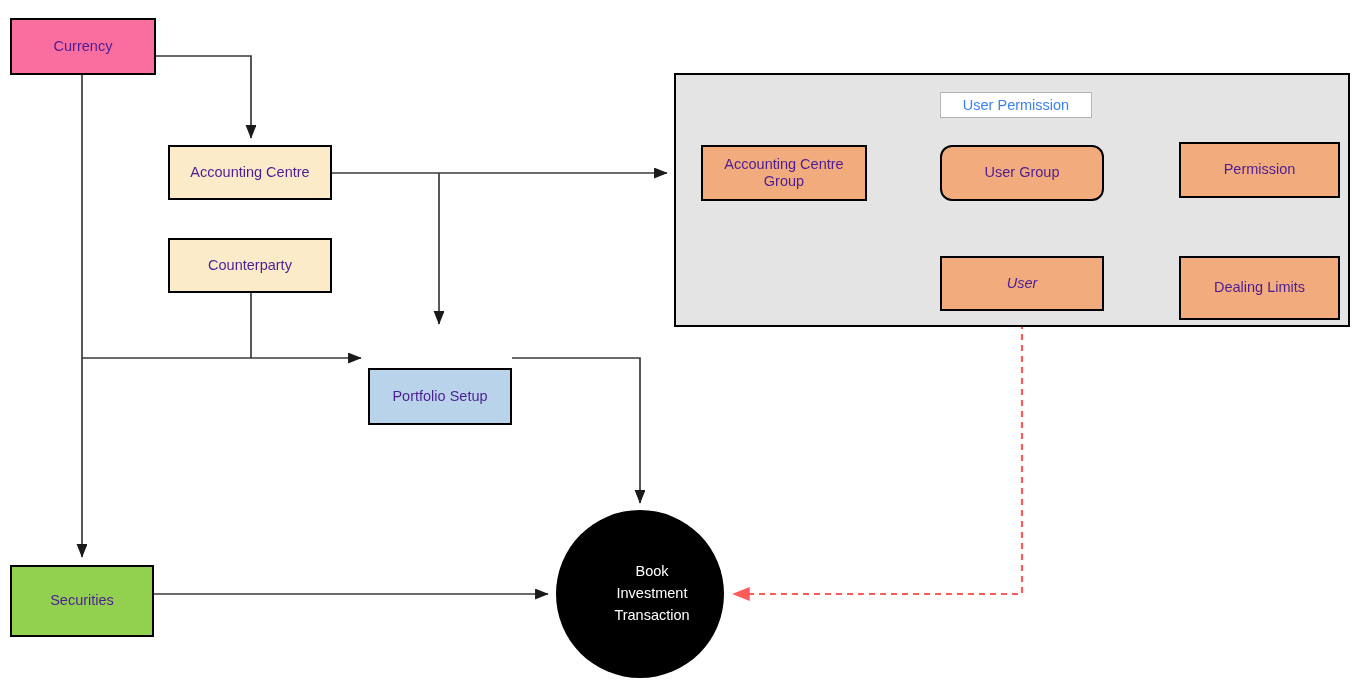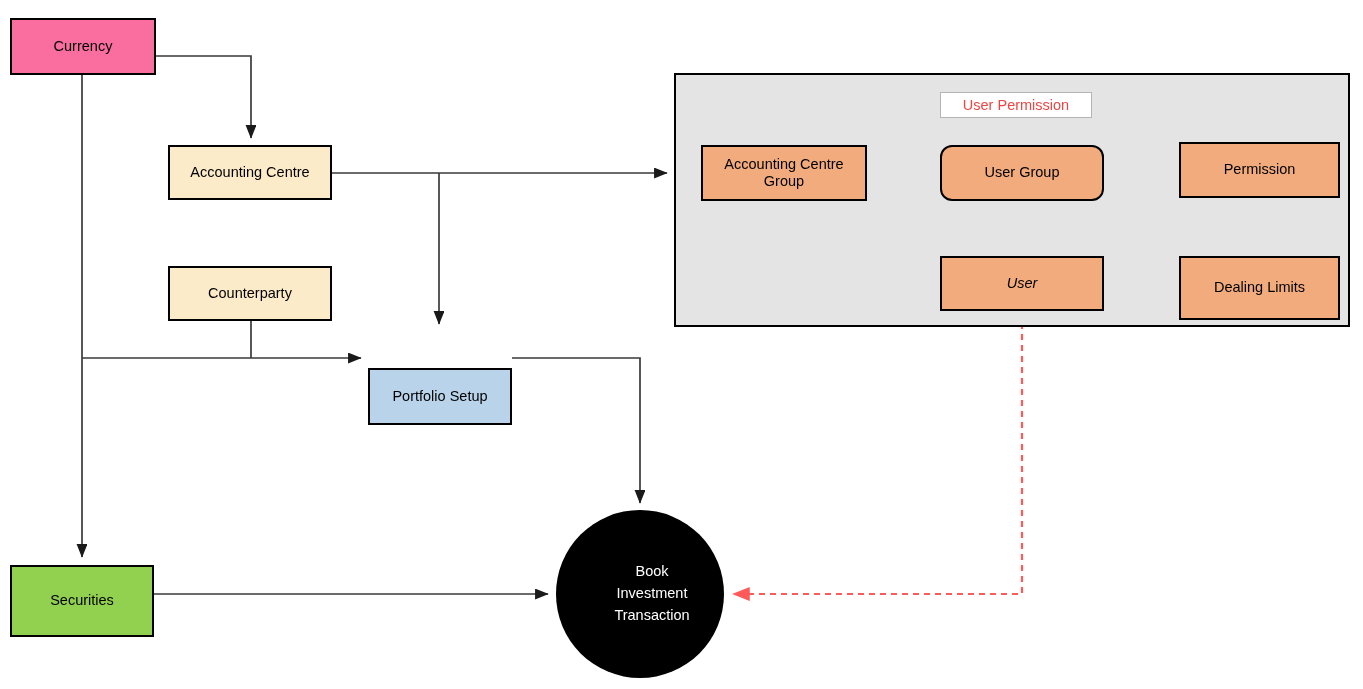--- a/index.html
+++ b/index.html
@@ -24,31 +24,31 @@
     height: 689px;
     pointer-events: none;
   }
   .node {
     position: absolute;
     box-sizing: border-box;
     display: flex;
     align-items: center;
     justify-content: center;
     text-align: center;
-    color: #000000;
+    color: #4c1d95;
     line-height: 1.18;
     z-index: 5;
   }
   .rect {
     border: 2px solid #000000;
     font-size: 14.5px;
   }
   .node-currency      { left: 10px;  top: 18px;  width: 146px; height: 57px;  background: #FA6E9F; }
   .node-acctcentre    { left: 168px; top: 145px; width: 164px; height: 55px;  background: #FCEBC8; }
-  .node-counterparty  { left: 168px; top: 238px; width: 164px; height: 55px;  background: #FCEBC8; margin-top: 28px; }
+  .node-counterparty  { left: 168px; top: 238px; width: 164px; height: 55px;  background: #FCEBC8; }
   .node-portfolio     { left: 368px; top: 331px; width: 144px; height: 57px;  background: #B9D4EA; margin-top: 37px; }
   .node-securities    { left: 10px;  top: 565px; width: 144px; height: 72px;  background: #92D050; }
 
   .node-acgroup       { left: 701px;  top: 145px; width: 166px; height: 56px; background: #F2AB7C; }
   .node-usergroup     { left: 940px;  top: 145px; width: 164px; height: 56px; background: #F2AB7C; border-radius: 12px; }
   .node-permission    { left: 1179px; top: 142px; width: 161px; height: 56px; background: #F2AB7C; }
   .node-user          { left: 940px;  top: 256px; width: 164px; height: 55px; background: #F2AB7C; font-style: italic; }
   .node-dealinglimits { left: 1179px; top: 256px; width: 161px; height: 64px; background: #F2AB7C; }
 
   .group-box {
@@ -68,21 +68,21 @@
     top: 92px;
     width: 152px;
     height: 26px;
     box-sizing: border-box;
     background: #ffffff;
     border: 1px solid #B4B4B4;
     display: flex;
     align-items: center;
     justify-content: center;
     font-size: 14.5px;
-    color: #ef4444;
+    color: #3b82f6;
     z-index: 6;
   }
 
   .circle {
     position: absolute;
     left: 556px;
     top: 510px;
     width: 168px;
     height: 168px;
     border-radius: 50%;

